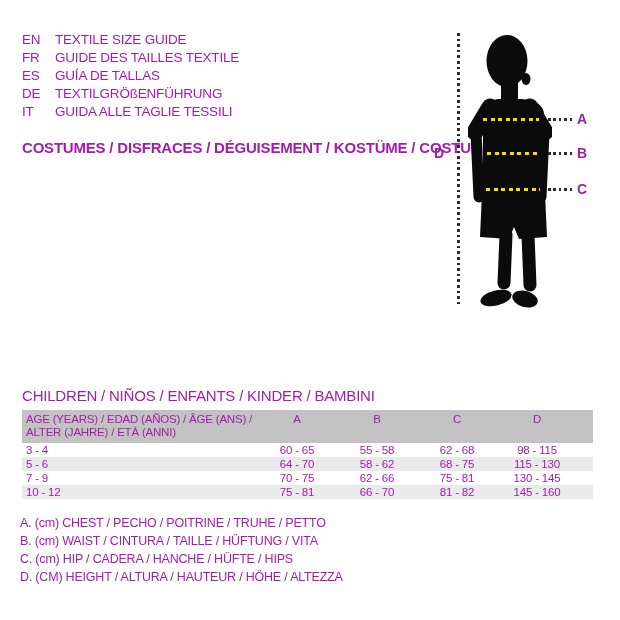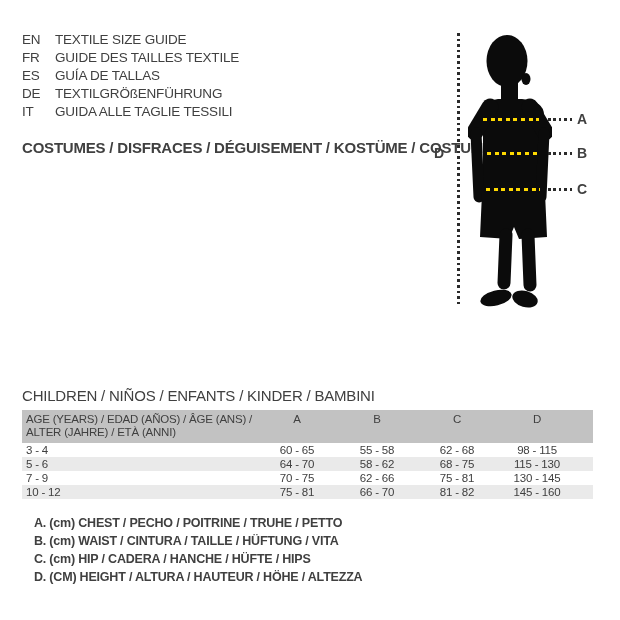--- a/index.html
+++ b/index.html
@@ -1,18 +1,18 @@
 <!DOCTYPE html>
 <html><head>
 <meta charset="utf-8">
 <style>
   html,body{margin:0;padding:0;background:#ffffff;}
   .canvas{
     position:relative;width:620px;height:620px;background:#ffffff;overflow:hidden;
-    font-family:"Liberation Sans",sans-serif;color:#404040;letter-spacing:-0.2px;
+    font-family:"Liberation Sans",sans-serif;color:#a21caf;letter-spacing:-0.2px;
   }
 
   
   .lang-guide{position:absolute;left:22px;top:31px;font-size:13.5px;font-weight:500;}
   .lang-row{display:flex;height:17.8px;align-items:center;}
   .lang-row .code{width:33px;flex:0 0 33px;}
 
   .costumes{position:absolute;left:22px;top:139px;font-size:15px;font-weight:700;white-space:nowrap;}
 
   
@@ -41,21 +41,21 @@
   table.size-table{position:absolute;left:22px;top:410px;width:571px;border-collapse:collapse;
     table-layout:fixed;font-size:11.5px;}
   table.size-table th{background:#c2c2c2;font-weight:400;vertical-align:top;padding:3px 0 0 0;
     height:30px;text-align:center;}
   table.size-table th.age-h{text-align:left;padding-left:4px;line-height:13px;}
   table.size-table td{height:14px;padding:0;text-align:center;}
   table.size-table td.age{text-align:left;padding-left:4px;}
   table.size-table tbody tr:nth-child(even){background:#eaeaea;}
 
   
-  .legend{position:absolute;left:34px;top:514px;font-size:12.5px;line-height:18.1px;font-weight:bold;}
+  .legend{position:absolute;left:20px;top:514px;font-size:12.5px;line-height:18.1px;}
 </style>
 </head>
 <body>
 
 <div class="canvas">
 
   <section class="lang-guide">
     <div class="lang-row">
       <span class="code">EN</span>
       <span class="label">TEXTILE SIZE GUIDE</span>

